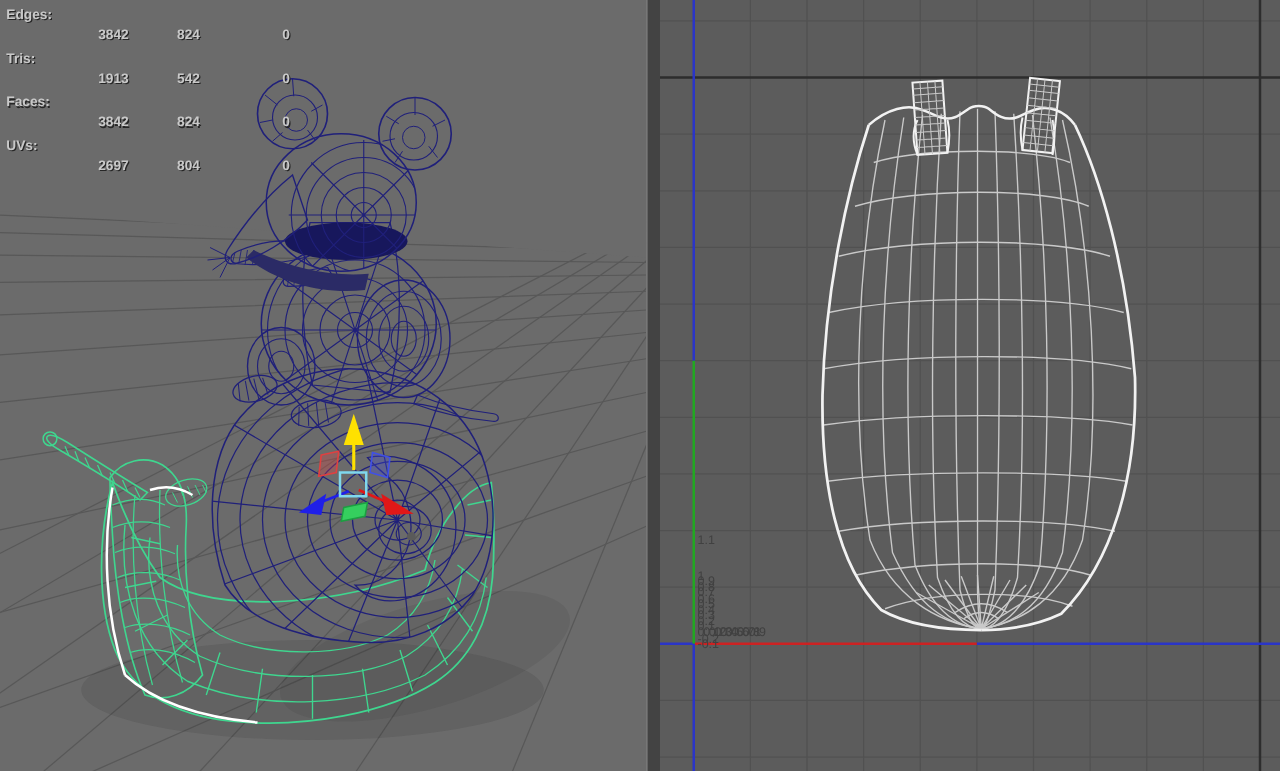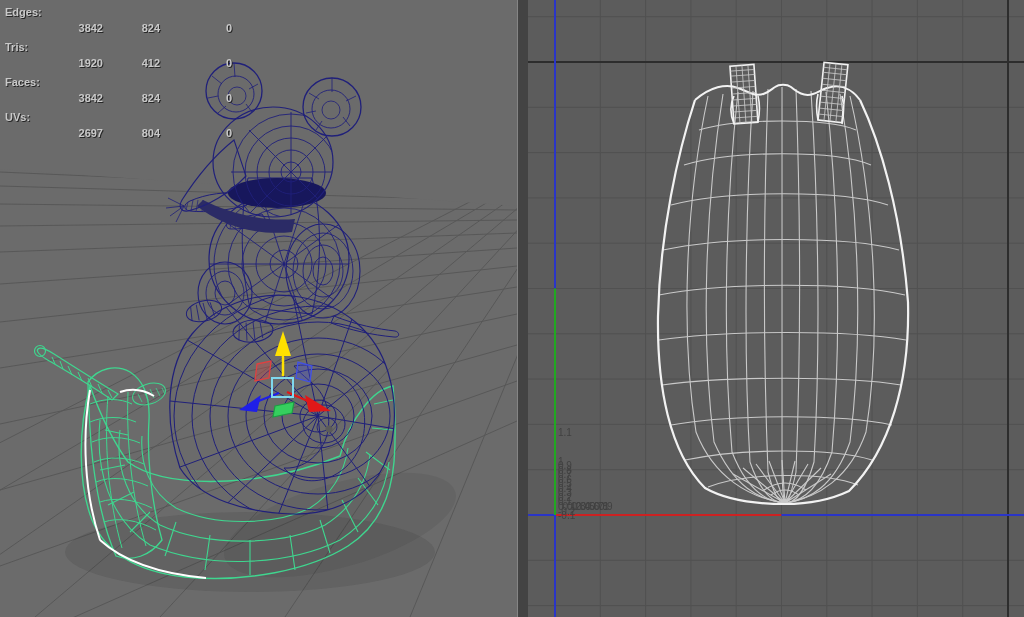--- a/index.html
+++ b/index.html
@@ -195,22 +195,22 @@
 
     <div class="hud">
       <div class="hud-row">
         <span class="hud-cell">Edges:</span>
         <span class="hud-cell num">3842</span>
         <span class="hud-cell num">824</span>
         <span class="hud-cell num">0</span>
       </div>
       <div class="hud-row">
         <span class="hud-cell">Tris:</span>
-        <span class="hud-cell num">1920</span>
-        <span class="hud-cell num">412</span>
+        <span class="hud-cell num">1913</span>
+        <span class="hud-cell num">542</span>
         <span class="hud-cell num">0</span>
       </div>
       <div class="hud-row">
         <span class="hud-cell">Faces:</span>
         <span class="hud-cell num">3842</span>
         <span class="hud-cell num">824</span>
         <span class="hud-cell num">0</span>
       </div>
       <div class="hud-row">
         <span class="hud-cell">UVs:</span>

